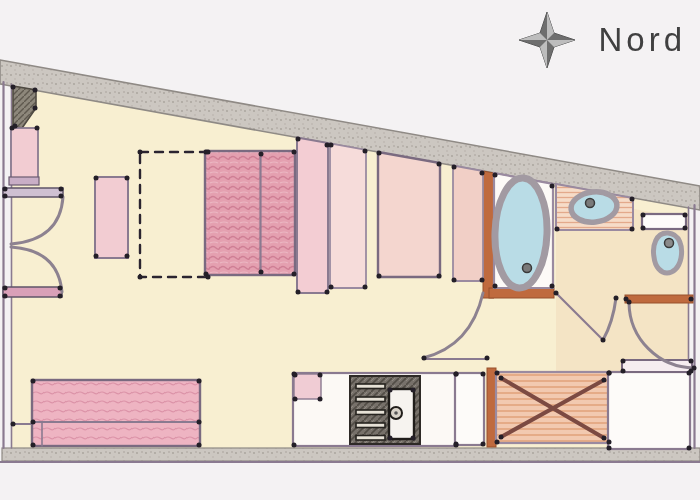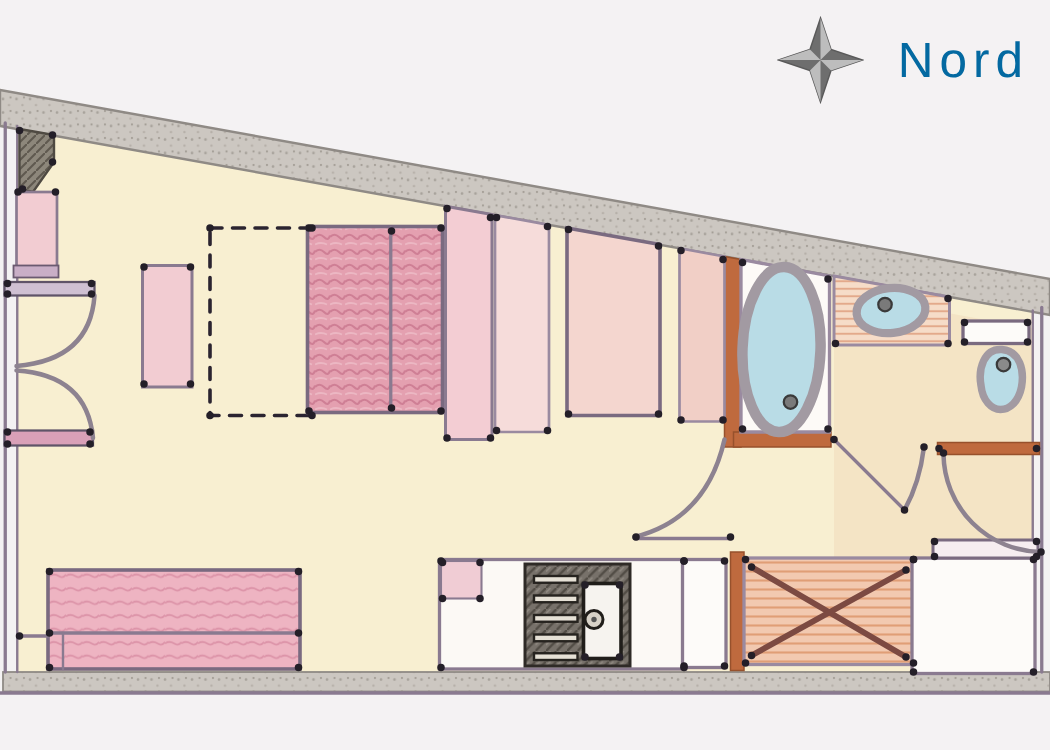--- a/index.html
+++ b/index.html
@@ -9,21 +9,21 @@
     font-family:"Liberation Sans", sans-serif;
   }
   .stage{position:relative;width:700px;height:500px;}
   .plan-svg{position:absolute;left:0;top:0;}
   .compass{
     position:absolute;top:10px;right:14px;
     display:flex;align-items:center;gap:22px;
     color:#5c5c5c;
   }
   .compass-label{
-    font-size:33px;letter-spacing:4px;font-weight:500;color:#0369a1;
+    font-size:33px;letter-spacing:4px;font-weight:500;color:#404040;
   }
   
   .lnP{stroke:var(--wall_purple,#8a7a90);fill:none;stroke-width:2.2;stroke-linecap:round;}
   .lnThin{stroke:var(--wall_purple,#8a7a90);fill:none;stroke-width:1.6;stroke-linecap:round;}
   .arc{stroke:var(--arc_gray,#8d8290);fill:none;stroke-width:3;stroke-linecap:round;}
   .boxWhite{fill:#fdfbf9;stroke:var(--wall_purple,#8a7a90);stroke-width:2.2;}
   .dash{stroke:var(--ink,#2b2430);stroke-width:2.4;fill:none;stroke-dasharray:8 7;stroke-linecap:round;}
 </style>
 </head>
 <body>

